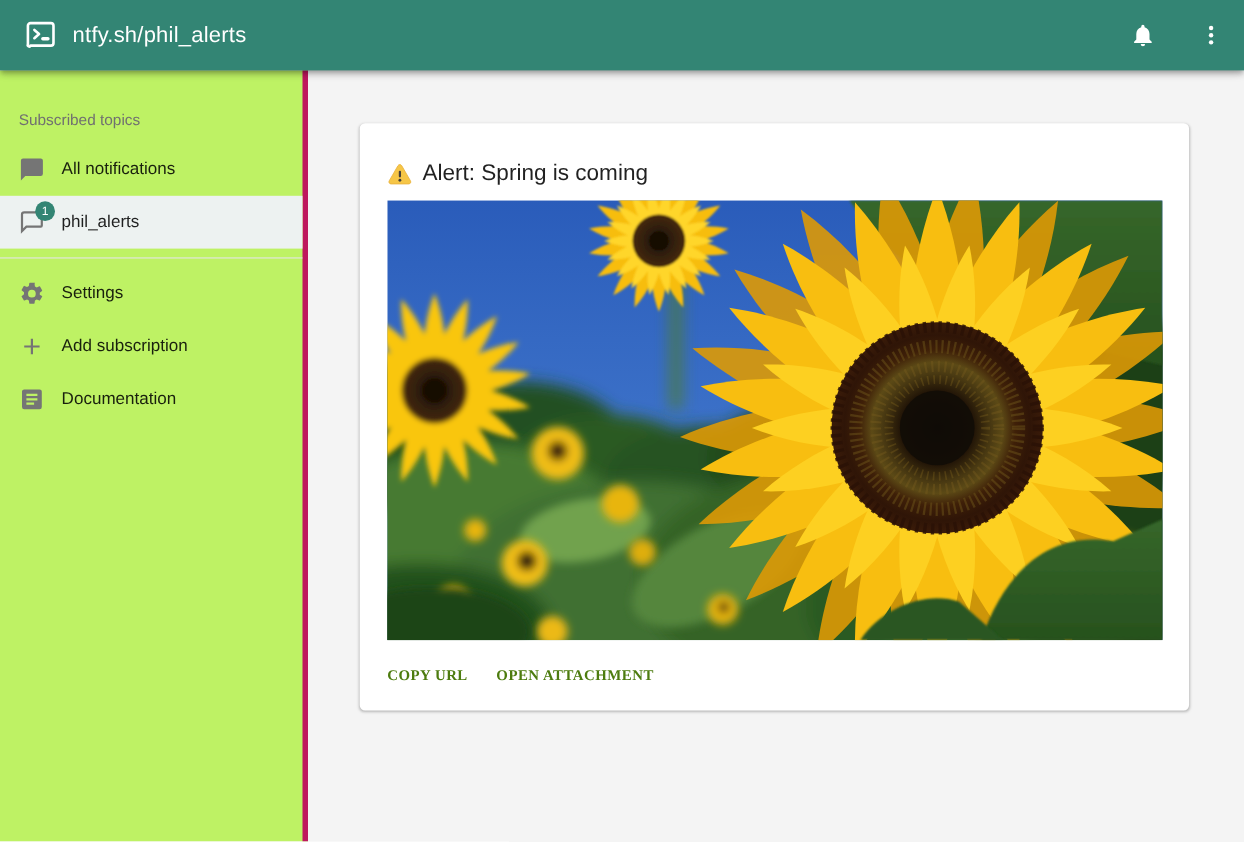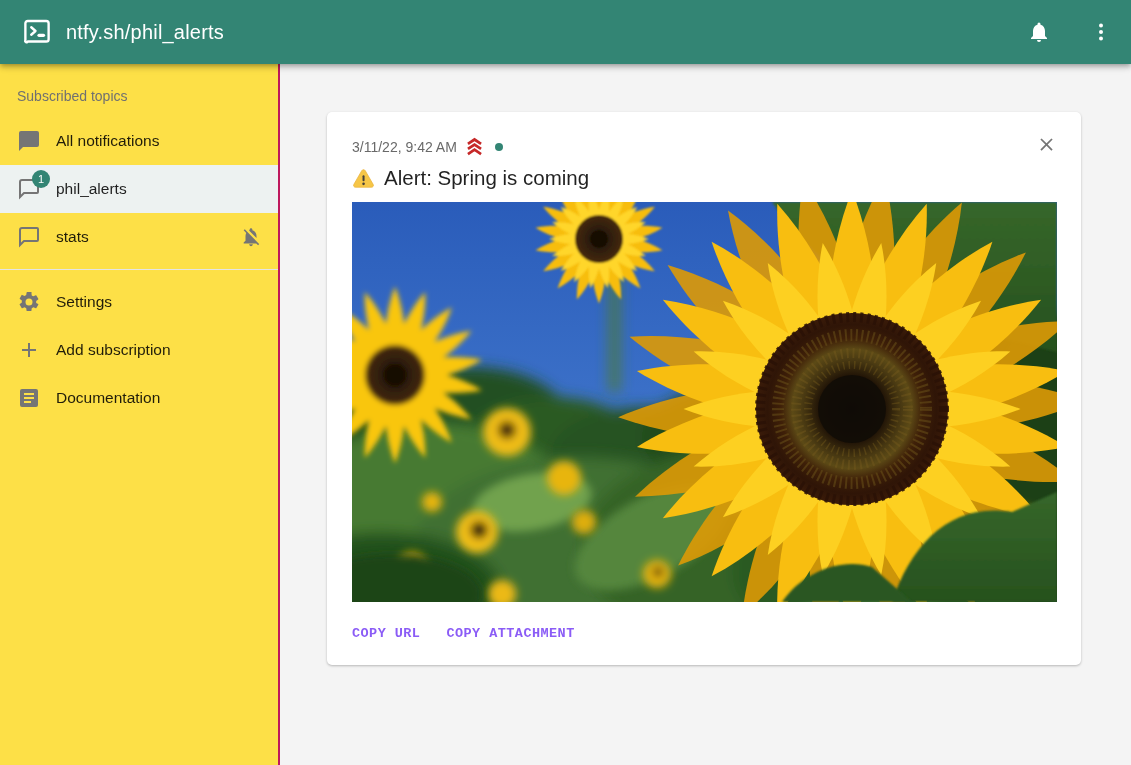--- a/index.html
+++ b/index.html
@@ -9,21 +9,21 @@
 
   
   .appbar { height:64px; flex:0 0 64px; background:#338574; color:#fff; display:flex; align-items:center;
             padding:0 6px 0 22px; gap:14px; position:relative; z-index:20;
             box-shadow:0 2px 4px -1px rgba(0,0,0,.2), 0 4px 5px 0 rgba(0,0,0,.14), 0 1px 10px 0 rgba(0,0,0,.12); }
   .appbar-title { font-size:20px; font-weight:500; letter-spacing:.2px; margin-right:auto; }
   .iconbtn { width:48px; height:48px; border:none; background:transparent; color:#fff; display:grid; place-items:center; cursor:pointer; }
 
   
   .content { flex:1; display:flex; min-height:0; }
-  .sidebar { width:280px; flex:0 0 280px; background:#fde047; border-right:2px solid #be185d; padding-top:2px; }
+  .sidebar { width:280px; flex:0 0 280px; background:#bef264; border-right:5px solid #be185d; padding-top:15px; }
   .subheader { padding:22px 16px 13px 17px; font-size:14px; color:#707070; }
   .row { height:48px; display:flex; align-items:center; padding:0 16px 0 17px; cursor:pointer; text-decoration:none; color:rgba(0,0,0,.87); }
   .row.selected { background:#edf2f1; }
   .icon-wrap { width:24px; height:24px; position:relative; color:#757575; flex:0 0 24px; }
   .row-label { margin-left:15px; font-size:15.5px; }
   .badge { position:absolute; top:-7px; right:-9px; min-width:18px; height:18px; border-radius:9px; background:#338574;
            color:#fff; font-size:11px; font-weight:500; display:grid; place-items:center; padding:0 4px; }
   .trail-icon { margin-left:auto; color:#757575; width:22px; height:22px; }
   .divider { border:none; border-top:1px solid #e4e4e4; margin:8px 0; }
 
@@ -33,21 +33,21 @@
           box-shadow:0 1px 3px rgba(0,0,0,.16), 0 1px 2px rgba(0,0,0,.1); }
   .card-head { display:flex; align-items:flex-start; justify-content:space-between; height:20px; }
   .meta { display:flex; align-items:center; gap:5px; color:#696969; font-size:14px; }
   .dot { width:8px; height:8px; border-radius:50%; background:#338574; margin-left:3px; }
   .closebtn { border:none; background:transparent; color:#757575; cursor:pointer; padding:0; margin:-2px 0 0 0; }
   .card-title { margin-top:10px; display:flex; align-items:center; gap:9px; font-size:20.5px; font-weight:400; }
   .card-body { margin-top:7px; font-size:15.5px; }
   .attachment { margin-top:12px; width:705px; height:400px; overflow:hidden; cursor:pointer; line-height:0; }
   .tags { margin-top:9px; font-size:14.5px; color:#757575; }
   .actions { margin-top:22px; display:flex; gap:26px; }
-  .textbtn { border:none; background:transparent; color:#8b5cf6; font-family:Liberation Mono, monospace; font-size:13.5px; font-weight:700;
+  .textbtn { border:none; background:transparent; color:#4d7c0f; font-family:Liberation Serif, serif; font-size:13.5px; font-weight:700;
              letter-spacing:.45px; cursor:pointer; padding:2px 0; }
 </style>
 </head>
 <body>
 
 <div class="app">
 
   <header class="appbar">
     <span style="line-height:0;">
       <svg width="30" height="30" viewBox="0 0 24 24" fill="none" stroke="#fff" stroke-width="1.9" stroke-linecap="round" stroke-linejoin="round">
@@ -93,33 +93,20 @@
         <span class="icon-wrap">
           <svg width="24" height="24" viewBox="0 0 24 24" fill="none" stroke="#757575" stroke-width="2">
             <path d="M20 3H5a2 2 0 0 0-2 2v15l4-4h13a1 1 0 0 0 1-1V4a1 1 0 0 0-1-1z"></path>
           </svg>
           <span class="badge">1</span>
         </span>
         <span class="row-label">phil_alerts</span>
       </a>
 
 
-      <a class="row">
-        <span class="icon-wrap">
-          <svg width="24" height="24" viewBox="0 0 24 24" fill="none" stroke="#757575" stroke-width="2">
-            <path d="M20 3H5a2 2 0 0 0-2 2v15l4-4h13a1 1 0 0 0 1-1V4a1 1 0 0 0-1-1z"></path>
-          </svg>
-        </span>
-        <span class="row-label">stats</span>
-        <span class="trail-icon">
-          <svg width="22" height="22" viewBox="0 0 24 24" fill="#757575">
-            <path d="M20 18.69 7.84 6.14 5.27 3.49 4 4.76l2.8 2.8v.01c-.52.99-.8 2.16-.8 3.42v5l-2 2v1h13.73l2 2L21 19.72l-1-1.03zM12 22c1.11 0 2-.89 2-2h-4c0 1.11.89 2 2 2zm6-7.32V11c0-3.08-1.64-5.64-4.5-6.32V4c0-.83-.67-1.5-1.5-1.5s-1.5.67-1.5 1.5v.68c-.24.06-.47.15-.69.23l8.19 8.27z"></path>
-          </svg>
-        </span>
-      </a>
 
       <hr class="divider">
 
       <a class="row">
         <span class="icon-wrap">
           <svg width="24" height="24" viewBox="0 0 24 24" fill="#757575">
             <path d="M19.14 12.94a7.49 7.49 0 0 0 .06-.94 7.49 7.49 0 0 0-.06-.94l2.03-1.58a.49.49 0 0 0 .12-.61l-1.92-3.32a.49.49 0 0 0-.59-.22l-2.39 1a7.3 7.3 0 0 0-1.62-.94l-.36-2.54A.48.48 0 0 0 13.93 2h-3.86a.48.48 0 0 0-.48.41l-.36 2.54a7.3 7.3 0 0 0-1.62.94l-2.39-1a.49.49 0 0 0-.59.22L2.71 8.43a.49.49 0 0 0 .12.61l2.03 1.58a7.49 7.49 0 0 0-.06.94 7.49 7.49 0 0 0 .06.94l-2.03 1.58a.49.49 0 0 0-.12.61l1.92 3.32a.49.49 0 0 0 .59.22l2.39-1a7.3 7.3 0 0 0 1.62.94l.36 2.54a.48.48 0 0 0 .48.41h3.86a.48.48 0 0 0 .48-.41l.36-2.54a7.3 7.3 0 0 0 1.62-.94l2.39 1a.49.49 0 0 0 .59-.22l1.92-3.32a.49.49 0 0 0-.12-.61zM12 15.5A3.5 3.5 0 1 1 15.5 12 3.5 3.5 0 0 1 12 15.5z"></path>
           </svg>
         </span>
         <span class="row-label">Settings</span>
@@ -140,40 +127,20 @@
             <path d="M19 3H5a2 2 0 0 0-2 2v14a2 2 0 0 0 2 2h14a2 2 0 0 0 2-2V5a2 2 0 0 0-2-2zm-5 14H7v-2h7v2zm3-4H7v-2h10v2zm0-4H7V7h10v2z"></path>
           </svg>
         </span>
         <span class="row-label">Documentation</span>
       </a>
     </aside>
 
     <main class="main">
       <div class="card">
 
-        <div class="card-head">
-          <div class="meta">
-            <span>3/11/22, 9:42 AM</span>
-            <span style="line-height:0;">
-              <svg width="25" height="21" viewBox="0 0 24 24" fill="none" stroke="#c62828" stroke-width="3.1" stroke-linejoin="miter">
-                <polyline points="4.5,9 12,4 19.5,9"></polyline>
-                <polyline points="4.5,14.8 12,9.8 19.5,14.8"></polyline>
-                <polyline points="4.5,20.6 12,15.6 19.5,20.6"></polyline>
-              </svg>
-            </span>
-            <span class="dot"></span>
-          </div>
-          <button class="closebtn">
-            <span style="line-height:0;">
-              <svg width="21" height="21" viewBox="0 0 24 24" fill="#757575">
-                <path d="M19 6.41 17.59 5 12 10.59 6.41 5 5 6.41 10.59 12 5 17.59 6.41 19 12 13.41 17.59 19 19 17.59 13.41 12z"></path>
-              </svg>
-            </span>
-          </button>
-        </div>
 
         <h2 class="card-title">
           <span style="line-height:0;">
             <svg width="23" height="23" viewBox="0 0 24 24">
               <path d="M10.2 3.8 1.9 18.2 c-.8 1.3.2 2.9 1.7 2.9 h16.8 c1.5 0 2.5-1.6 1.7-2.9 L13.8 3.8 c-.8-1.4-2.8-1.4-3.6 0 Z" fill="#f6c647" stroke="#eab23c" stroke-width=".8"></path>
               <rect x="11" y="8.6" width="2.1" height="6.3" rx="1" fill="#46403a"></rect>
               <circle cx="12.05" cy="17.6" r="1.35" fill="#46403a"></circle>
             </svg>
           </span>
           <span>Alert: Spring is coming</span>
@@ -319,19 +286,19 @@
 
             <path d="M540,400 C560,340 600,300 660,310 L705,290 V400 Z" fill="url(#leafG)" filter="url(#f1)"></path>
             <path d="M430,400 C450,370 490,355 520,365 L560,400 Z" fill="#2c5722" filter="url(#f1)"></path>
             <ellipse cx="40" cy="392" rx="90" ry="40" fill="#1e4517" filter="url(#f4)"></ellipse>
           </svg>
         </div>
 
 
         <div class="actions">
           <button class="textbtn">COPY URL</button>
-          <button class="textbtn">COPY ATTACHMENT</button>
+          <button class="textbtn">OPEN ATTACHMENT</button>
         </div>
 
       </div>
     </main>
   </div>
 </div>
 
 </body></html>

